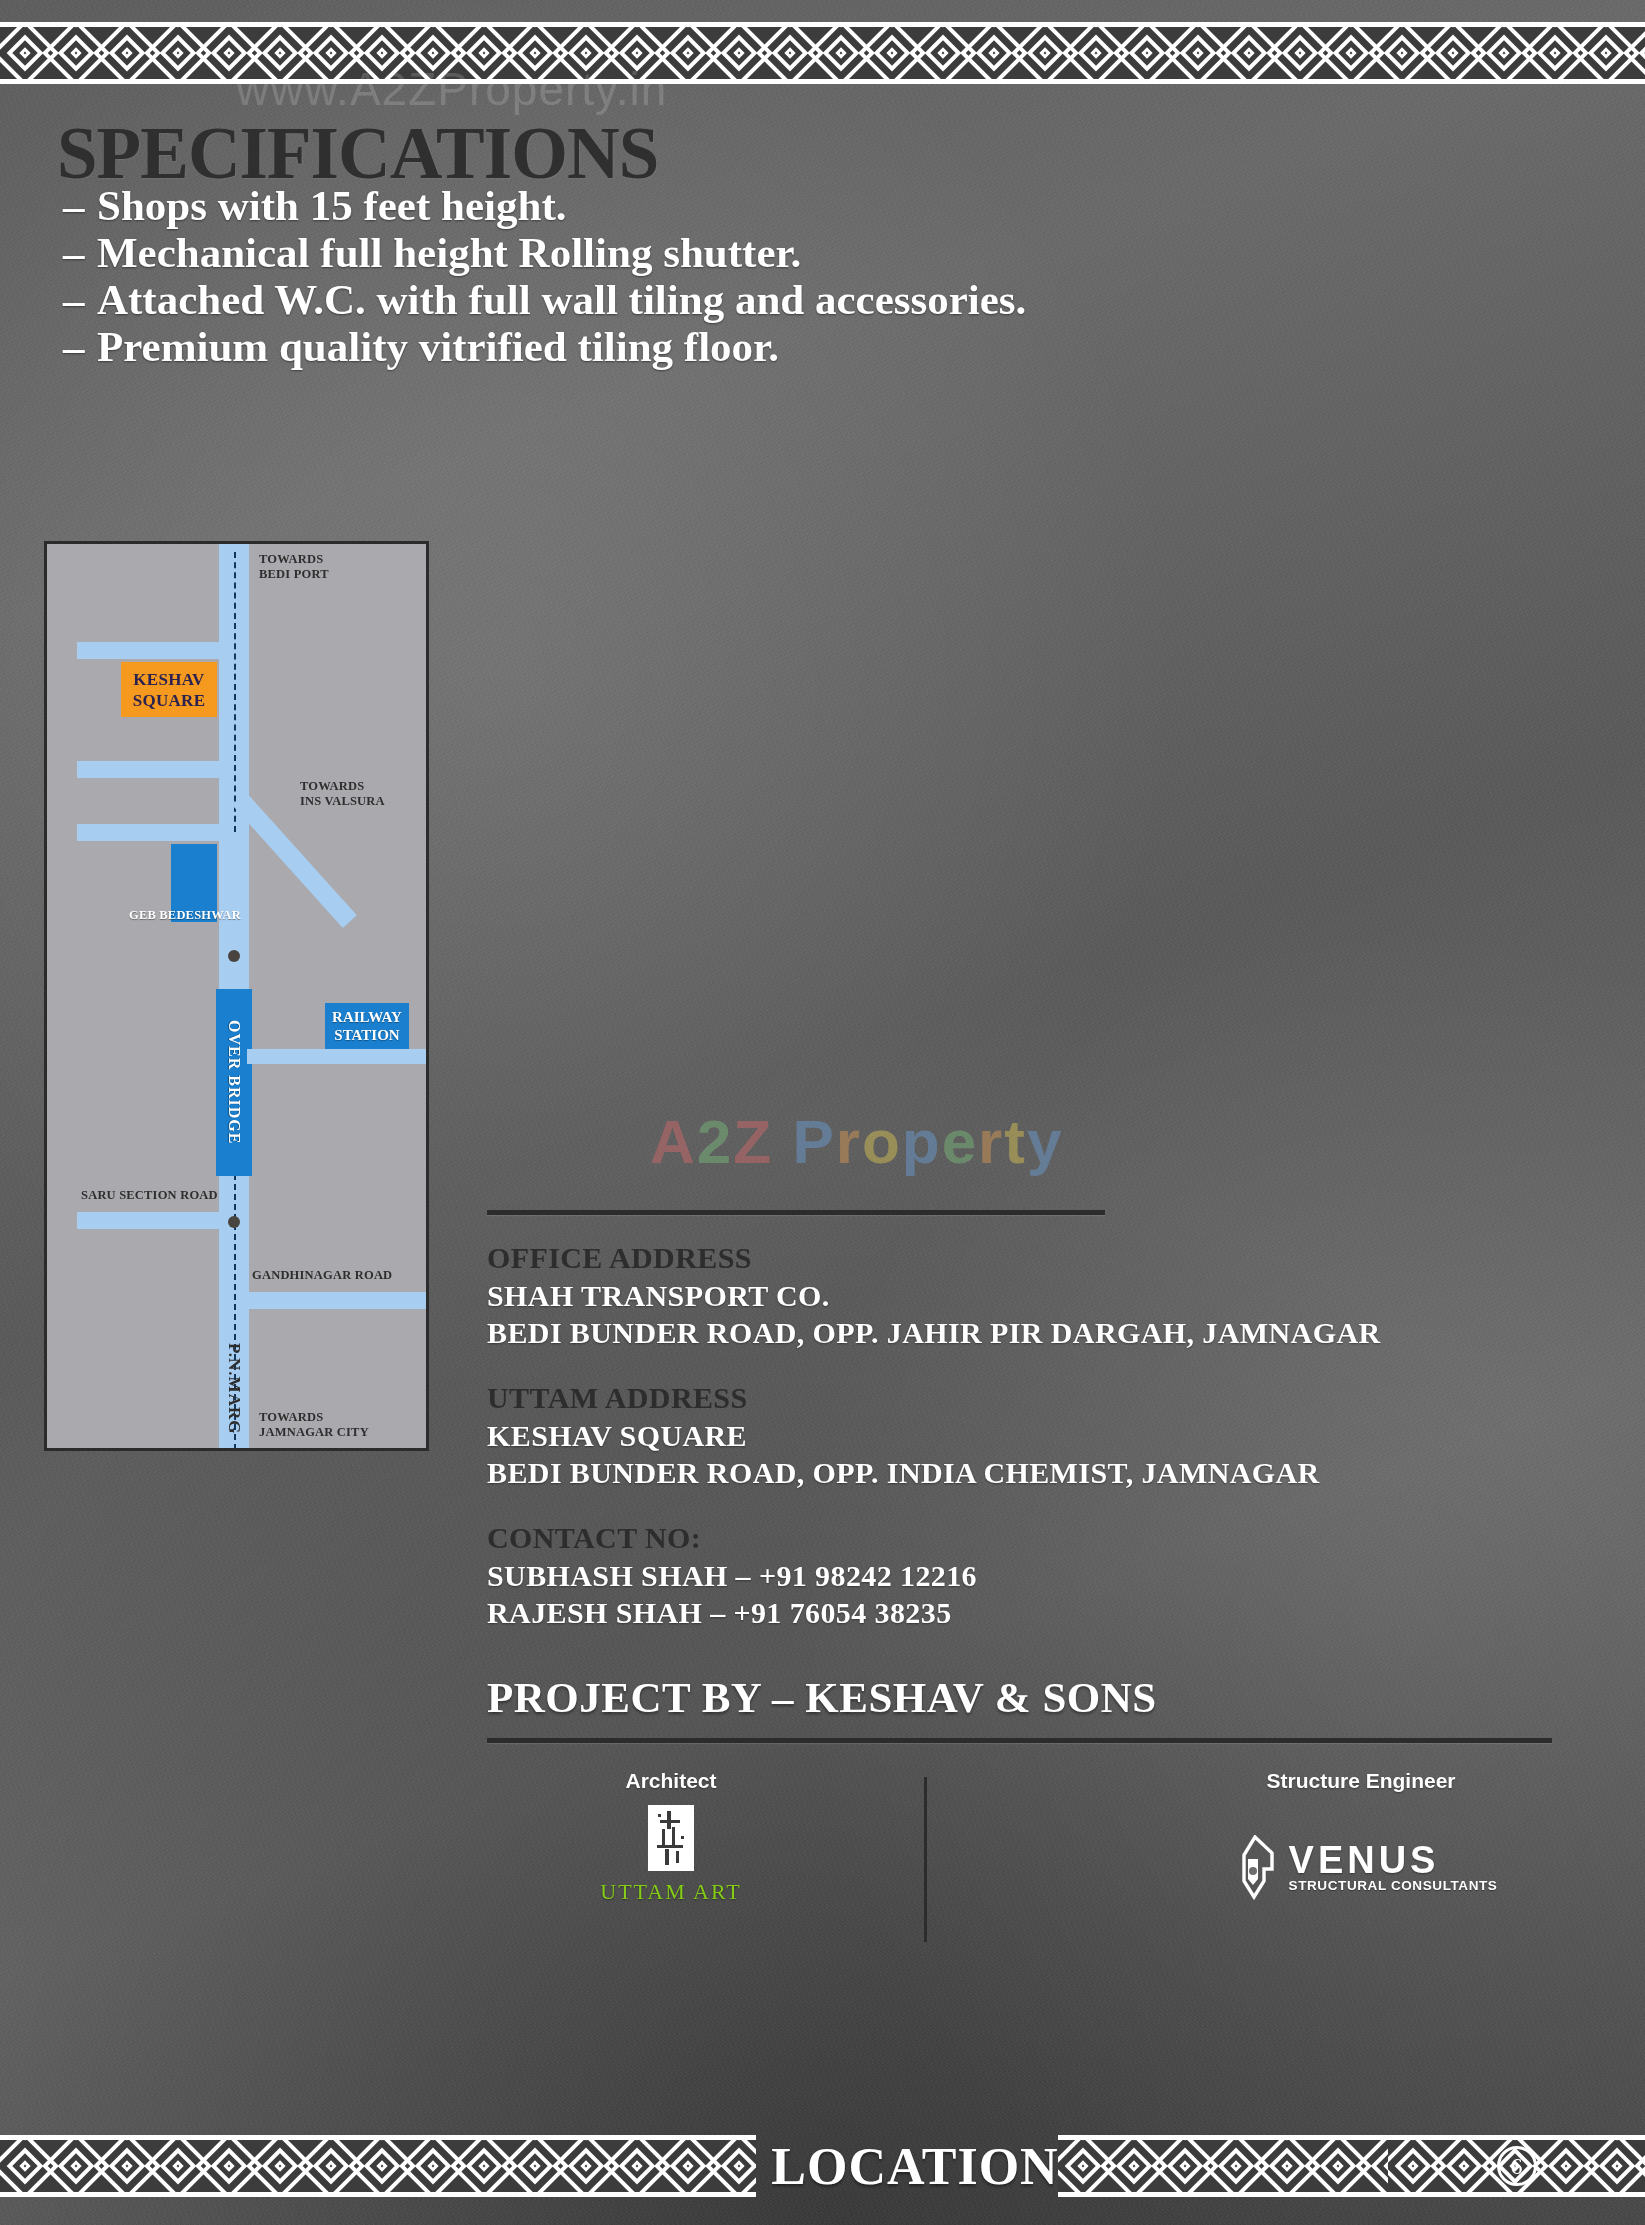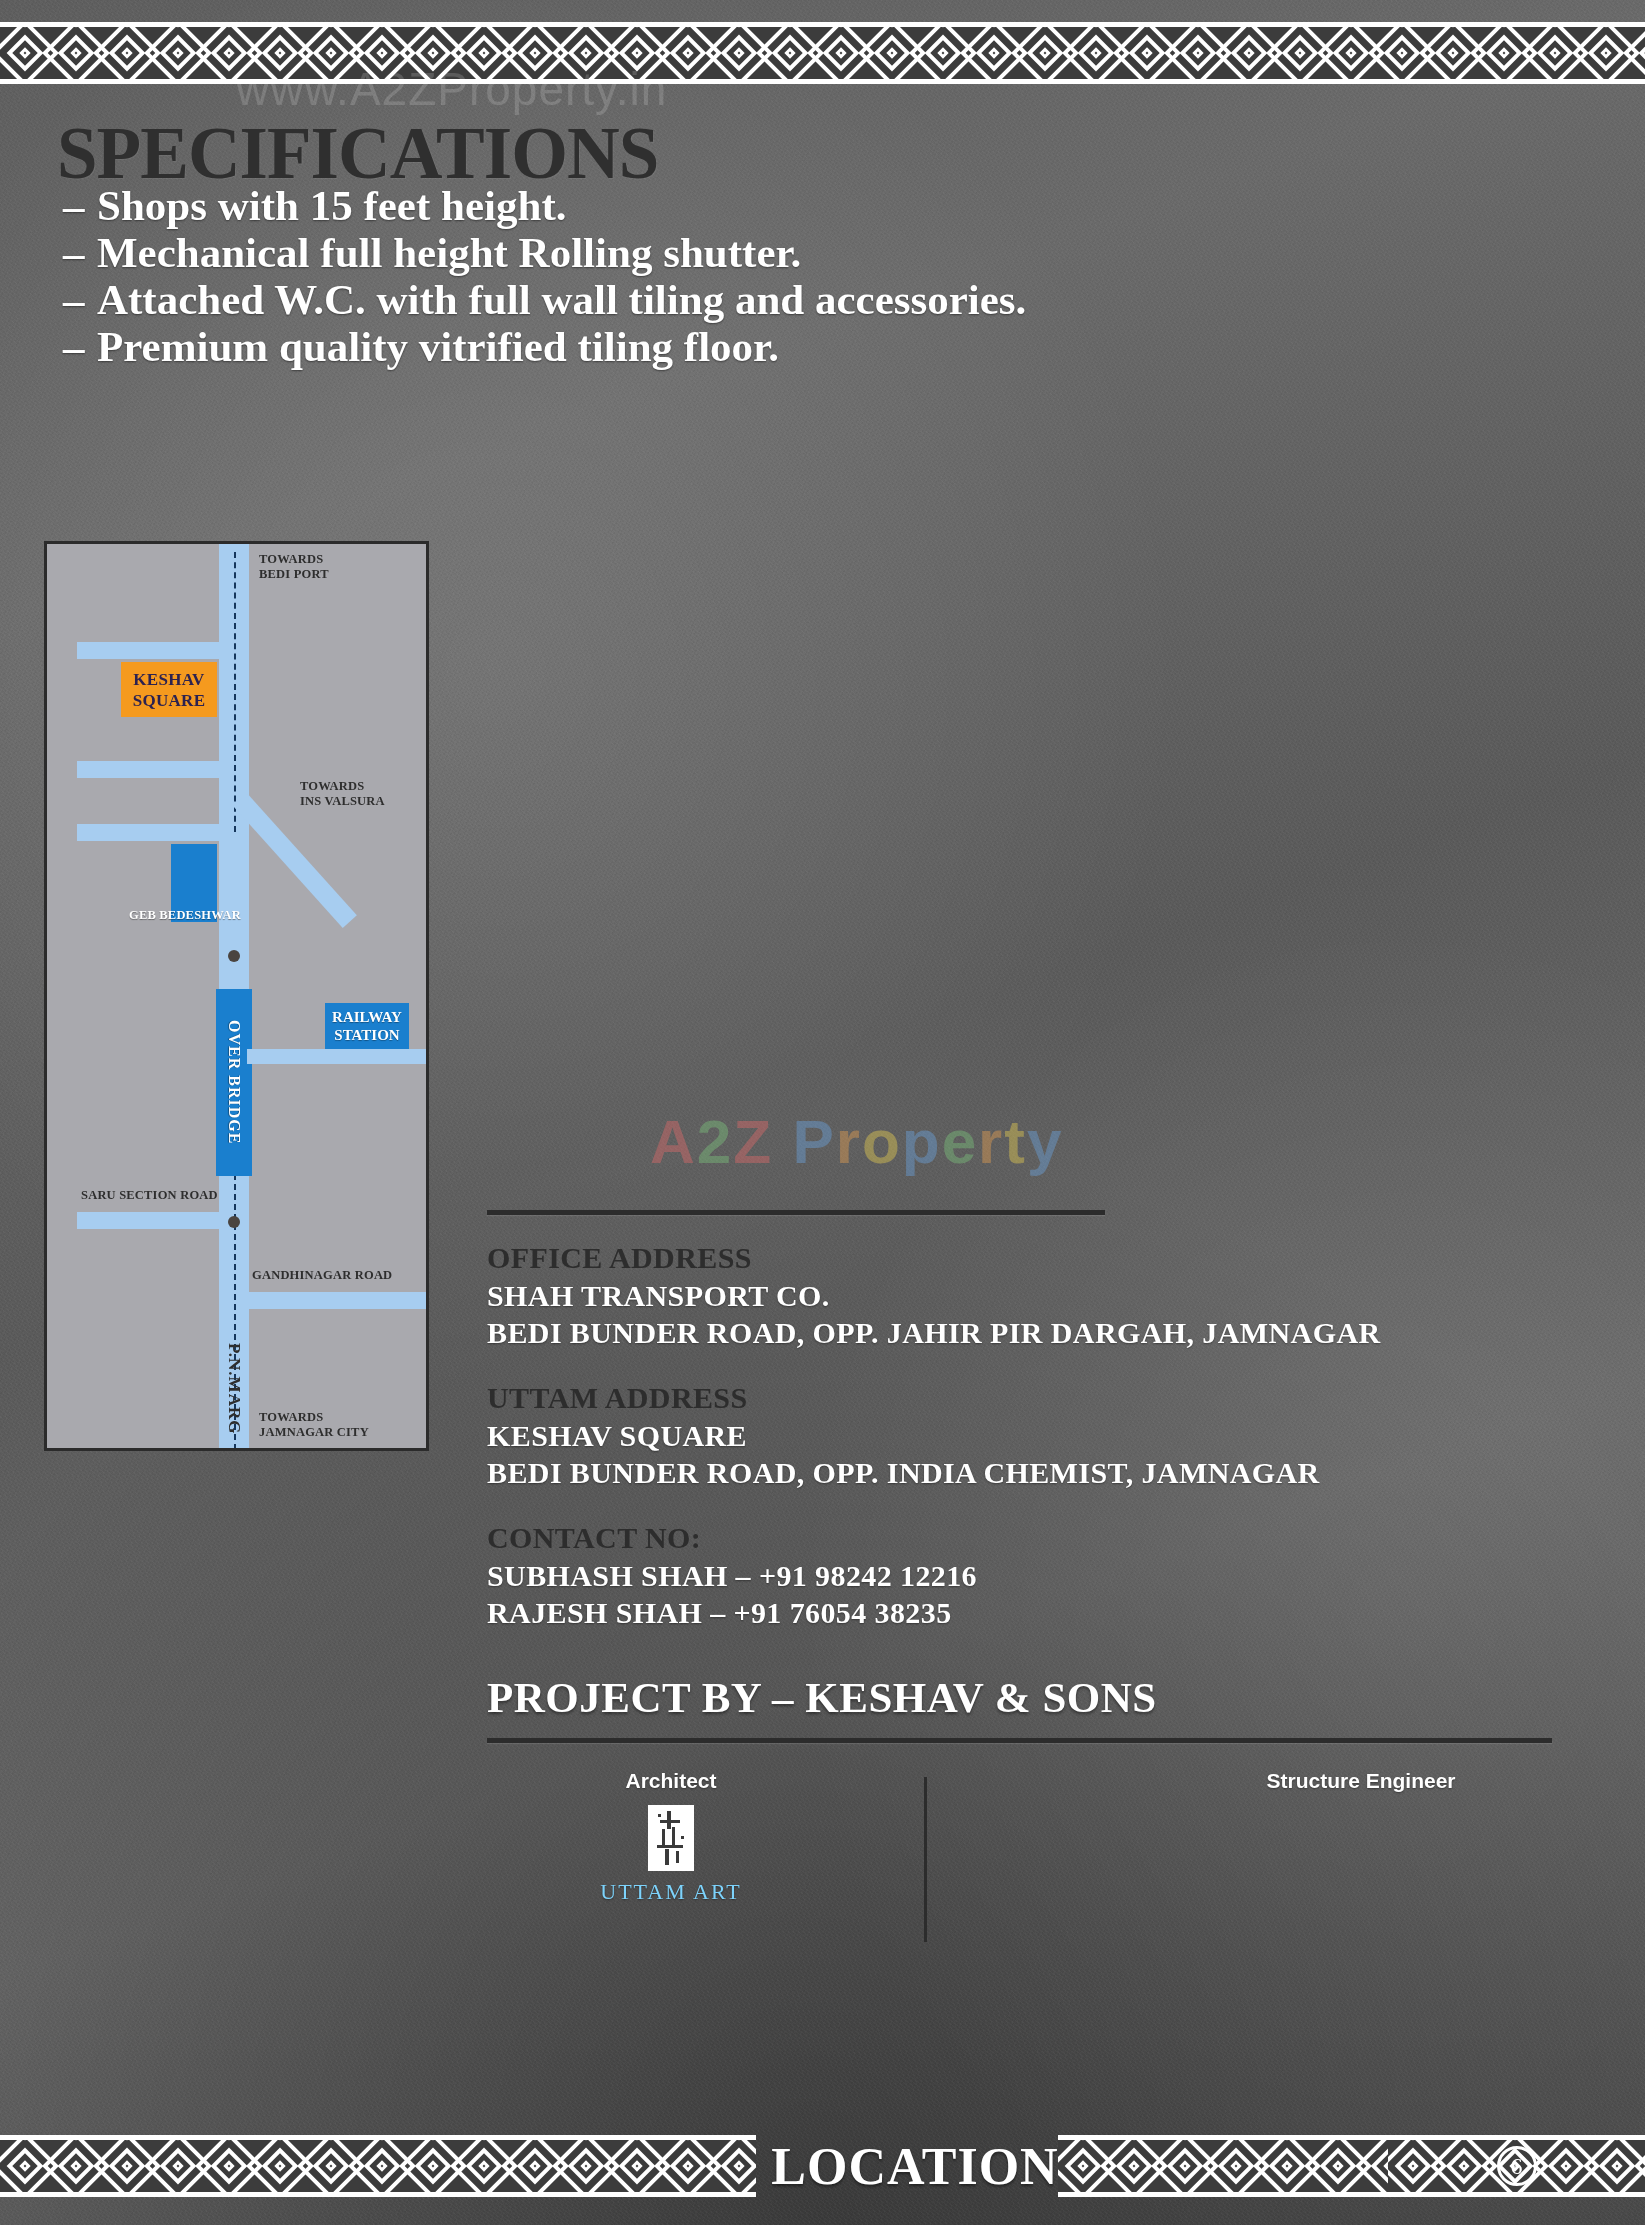--- a/index.html
+++ b/index.html
@@ -222,21 +222,21 @@
   }
   .uttam-mark {
     width:46px; height:66px; background:#ffffff;
     margin:12px auto 8px; position:relative; overflow:hidden;
   }
   .uttam-mark i {
     position:absolute; background:#3a3a3a; display:block;
   }
   .uttam-name {
     font-family:"Liberation Serif", serif;
-    color:#7dd3fc; font-size:22px; letter-spacing:2px;
+    color:#84cc16; font-size:22px; letter-spacing:2px;
     text-shadow:0 1px 2px rgba(0,0,0,.4);
   }
   .venus-wrap {
     margin-top:42px;
     display:flex; align-items:center; justify-content:center; gap:6px;
   }
   .venus-text { text-align:left; }
   .venus-name {
     font-family:"Liberation Sans", sans-serif;
     color:#ffffff; font-weight:bold; font-size:38px;
@@ -507,20 +507,31 @@
         <i style="left:17px; top:44px; width:4px; height:16px;"></i>
         <i style="left:28px; top:46px; width:3px; height:12px;"></i>
         <i style="left:10px; top:9px; width:3px; height:3px;"></i>
         <i style="left:33px; top:31px; width:3px; height:3px;"></i>
       </div>
       <div class="uttam-name">UTTAM ART</div>
     </div>
 
     <div class="credit-col right">
       <div class="credit-title">Structure Engineer</div>
+      <div class="venus-wrap">
+        <svg width="58" height="66" viewBox="0 0 58 66">
+          <path d="M30 2 L47 18 L47 34 L39 34 L39 46 L29 62 L19 46 L19 20 Z" fill="none" stroke="#ffffff" stroke-width="3.4"></path>
+          <path d="M23 24 L33 24 L33 44 L28 50 L23 44 Z" fill="#ffffff"></path>
+          <circle cx="28" cy="36" r="4" fill="#6d6d6d"></circle>
+        </svg>
+        <div class="venus-text">
+          <div class="venus-name">VENUS</div>
+          <div class="venus-sub">STRUCTURAL CONSULTANTS</div>
+        </div>
+      </div>
     </div>
   </div>
 </div>
 
 <div class="border-band band-bottom-left">
   <div class="band-rule t"></div>
   <div class="band-rule b"></div>
   <div class="diamonds" id="dia-bl">
       <div class="dia">
         <i></i>

